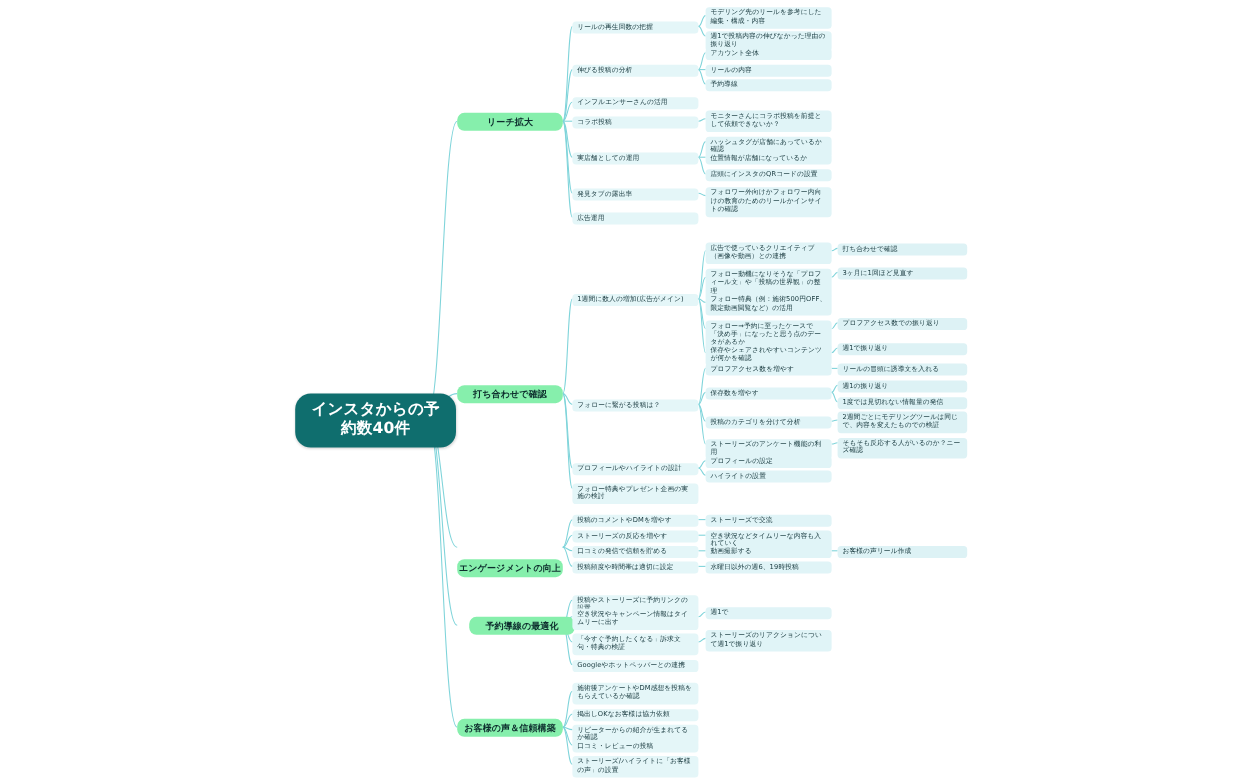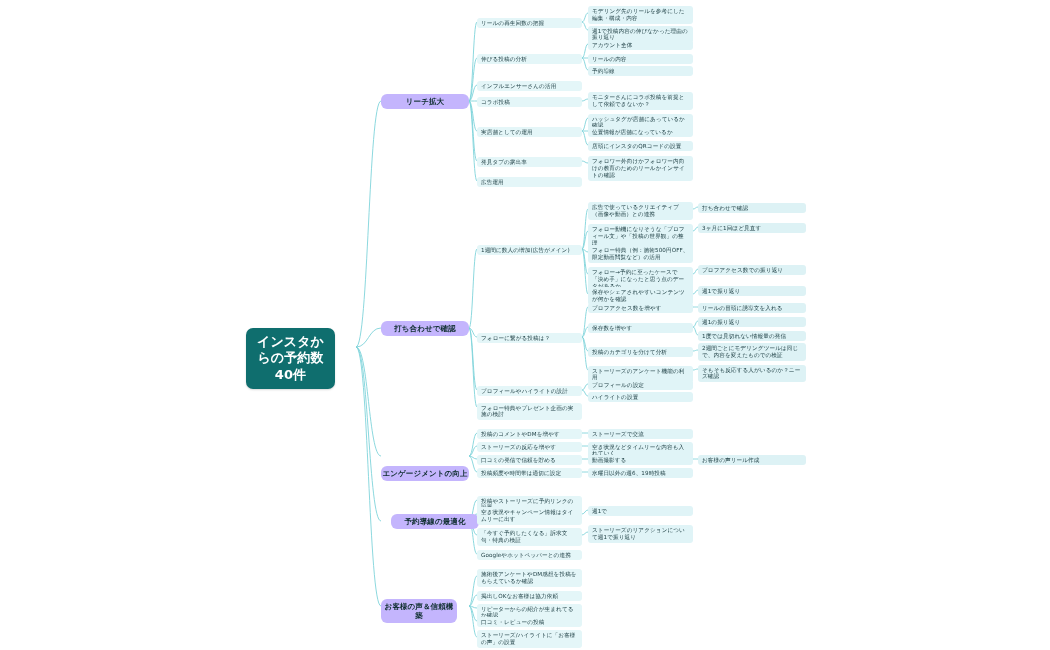--- a/index.html
+++ b/index.html
@@ -28,21 +28,21 @@
     font-weight:bold;
     font-size:13px;
     border-radius:7px;
     justify-content:center;
     text-align:center;
     padding:6px 8px;
     box-shadow:0 1px 2px rgba(0,0,0,.15);
   }
   
   .n-l1{
-    background:#c4b5fd;
+    background:#86efac;
     color:#0c2c2c;
     font-weight:bold;
     font-size:7.5px;
     border-radius:6px;
     justify-content:center;
     text-align:center;
     padding:3px 1px;
   }
   
   .n-l2{
@@ -136,21 +136,21 @@
       <path d="M582,535 C585,535 585,532 588,532" fill="none" stroke="#7fd4da" stroke-width="0.9"></path>
       <path d="M469,521 C473,521 473,554 477,554" fill="none" stroke="#7fd4da" stroke-width="0.9"></path>
       <path d="M356,347 C368.5,347 368.5,606 381,606" fill="none" stroke="#7fd4da" stroke-width="0.9"></path>
       <path d="M469,606 C473,606 473,576 477,576" fill="none" stroke="#7fd4da" stroke-width="0.9"></path>
       <path d="M469,606 C473,606 473,595 477,595" fill="none" stroke="#7fd4da" stroke-width="0.9"></path>
       <path d="M469,606 C473,606 473,608 477,608" fill="none" stroke="#7fd4da" stroke-width="0.9"></path>
       <path d="M469,606 C473,606 473,621 477,621" fill="none" stroke="#7fd4da" stroke-width="0.9"></path>
       <path d="M469,606 C473,606 473,637 477,637" fill="none" stroke="#7fd4da" stroke-width="0.9"></path>
     </svg>
   <div id="nodes">
-      <div class="node n-root" style="left: 246px; top: 328px; width: 89px; min-height: 38px;">
+      <div class="node n-root" style="left: 246px; top: 328px; width: 134px; min-height: 38px; border-radius: 13px;">
         <span>インスタからの予約数40件</span>
       </div>
       <div class="node n-l1" style="left: 381px; top: 93.5px; width: 88px; min-height: 15px;">
         <span>リーチ拡大</span>
       </div>
       <div class="node n-l2" style="left: 477px; top: 17.5px; width: 105px; min-height: 9px;">
         <span>リールの再生回数の把握</span>
       </div>
       <div class="node n-l3" style="left: 588px; top: 6px; width: 105px; min-height: 14px;">
         <span>モデリング先のリールを参考にした編集・構成・内容</span>
@@ -319,21 +319,21 @@
       </div>
       <div class="node n-l2" style="left: 477px; top: 528px; width: 105px; min-height: 14px;">
         <span>「今すぐ予約したくなる」訴求文句・特典の検証</span>
       </div>
       <div class="node n-l3" style="left: 588px; top: 525px; width: 105px; min-height: 14px;">
         <span>ストーリーズのリアクションについて週1で振り返り</span>
       </div>
       <div class="node n-l2" style="left: 477px; top: 549.5px; width: 105px; min-height: 9px;">
         <span>Googleやホットペッパーとの連携</span>
       </div>
-      <div class="node n-l1" style="left: 381px; top: 598.5px; width: 76px; min-height: 15px;">
+      <div class="node n-l1" style="left: 381px; top: 598.5px; width: 88px; min-height: 15px;">
         <span>お客様の声＆信頼構築</span>
       </div>
       <div class="node n-l2" style="left: 477px; top: 569px; width: 105px; min-height: 14px;">
         <span>施術後アンケートやDM感想を投稿をもらえているか確認</span>
       </div>
       <div class="node n-l2" style="left: 477px; top: 590.5px; width: 105px; min-height: 9px;">
         <span>掲出しOKなお客様は協力依頼</span>
       </div>
       <div class="node n-l2" style="left: 477px; top: 603.5px; width: 105px; min-height: 9px;">
         <span>リピーターからの紹介が生まれてるか確認</span>

